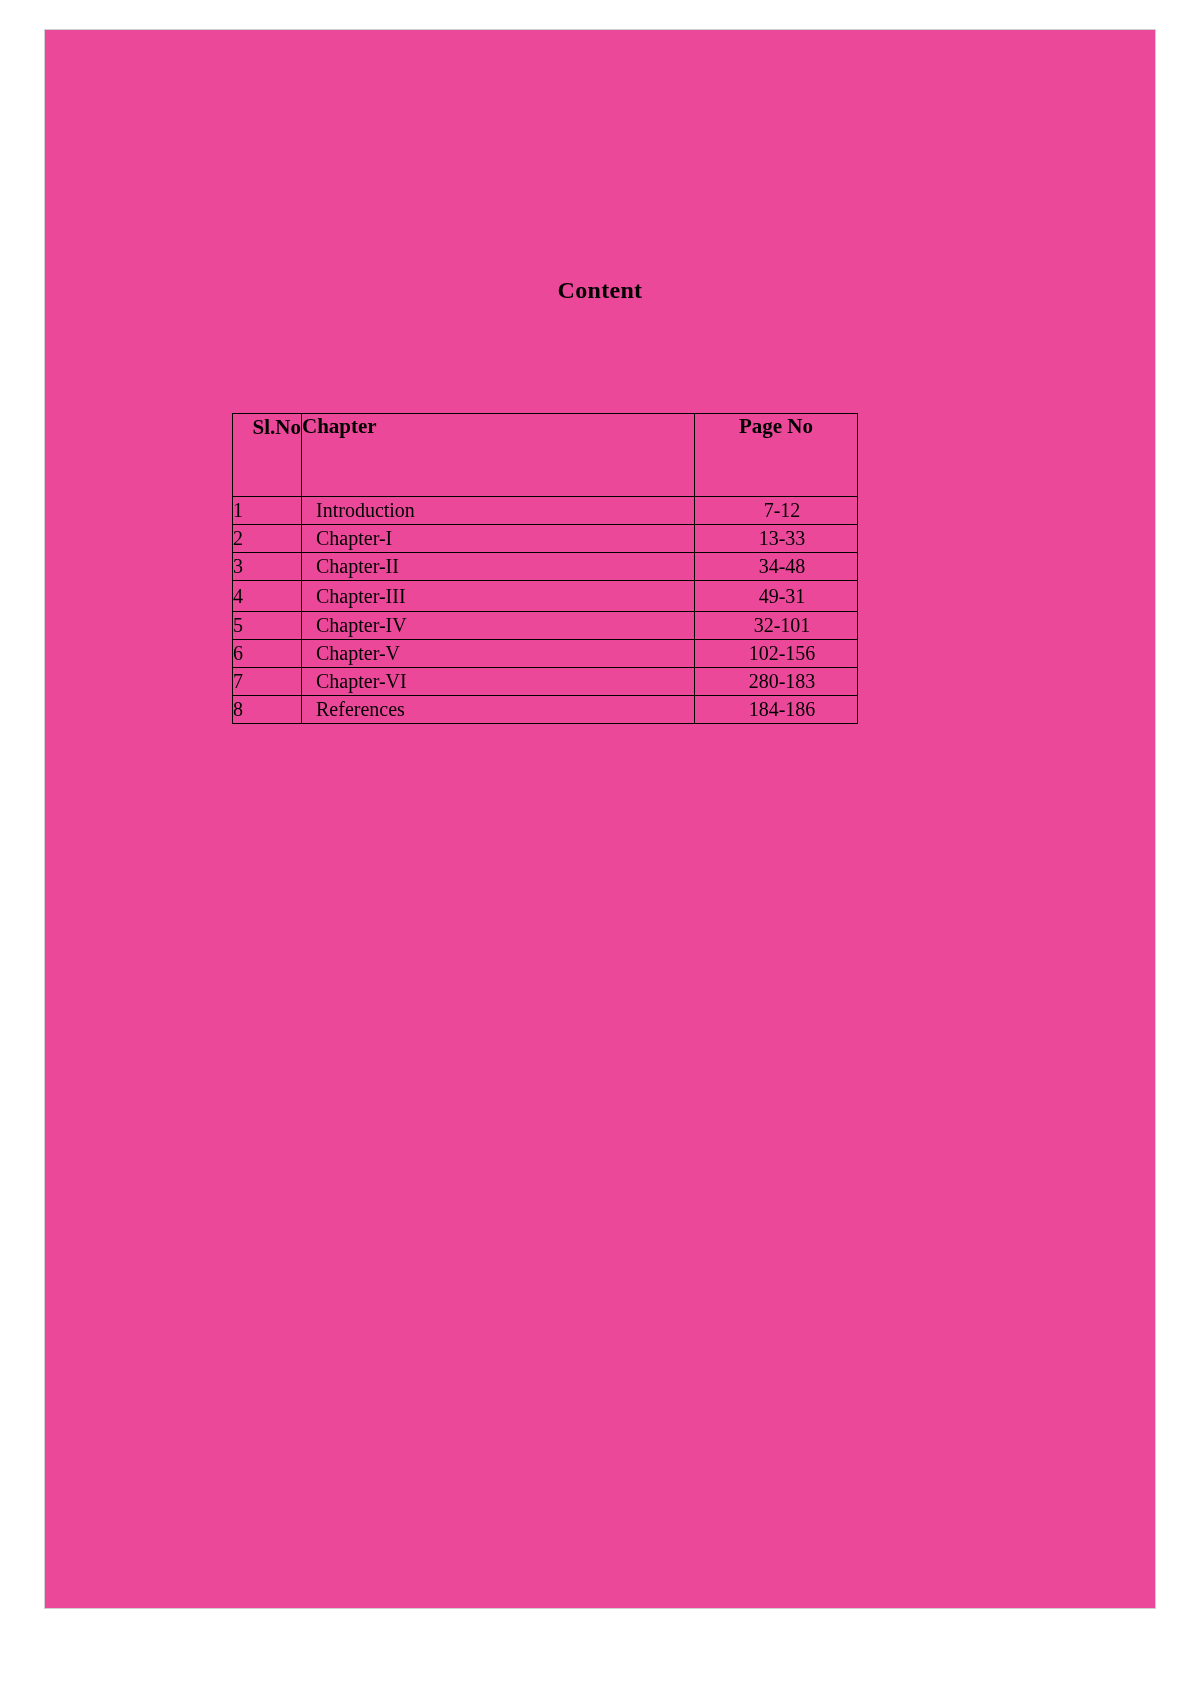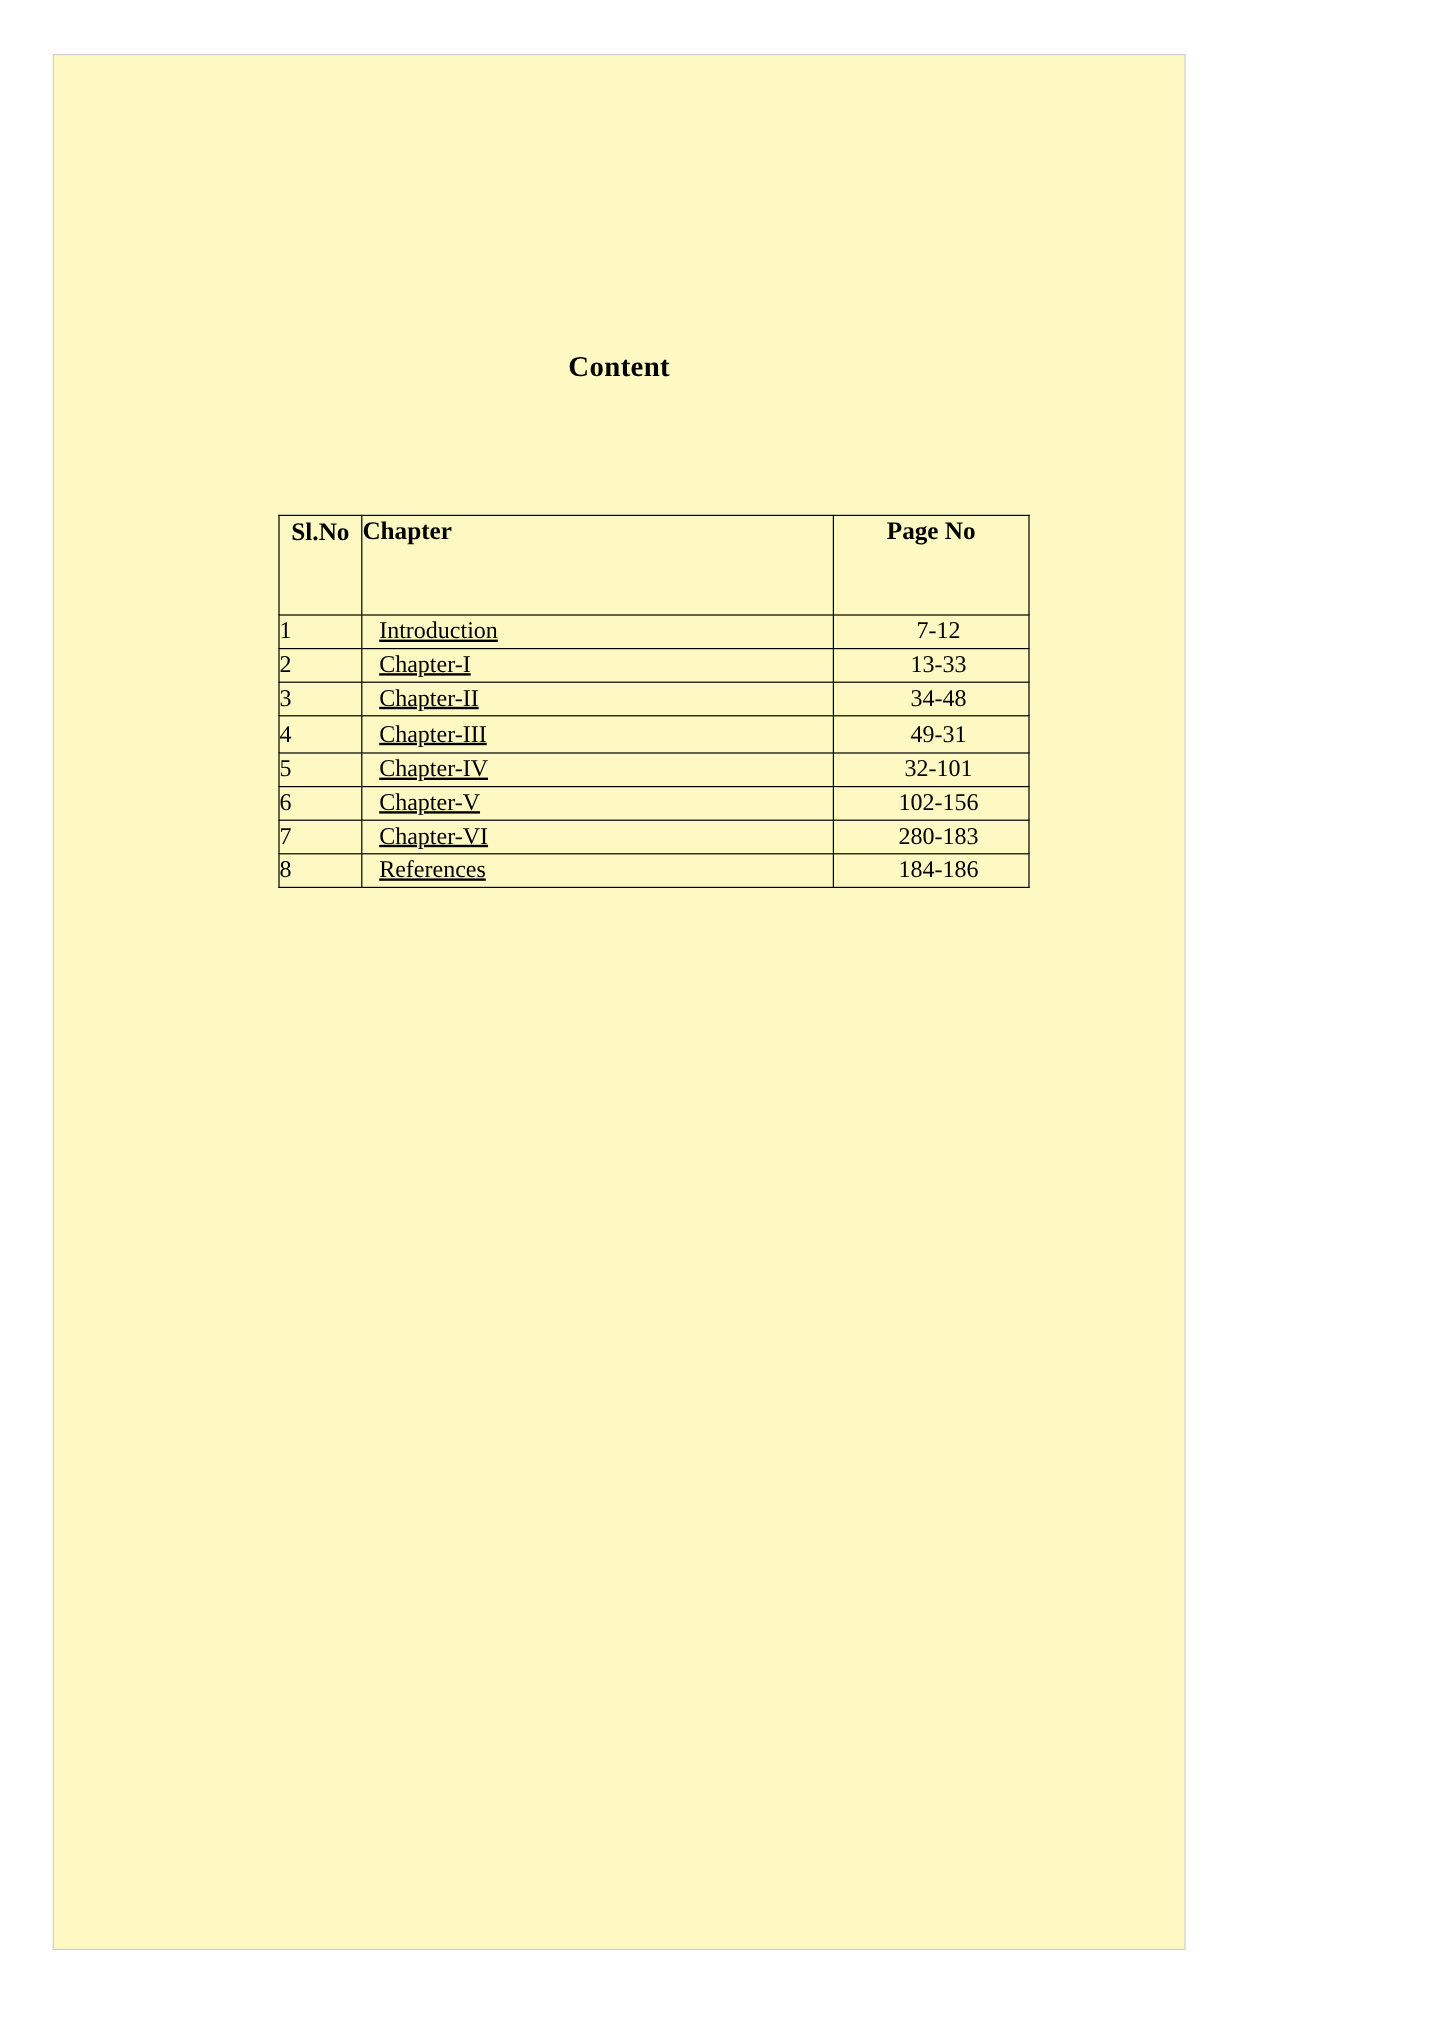--- a/index.html
+++ b/index.html
@@ -9,24 +9,24 @@
   }
   body {
     width: 1200px;
     height: 1697px;
     font-family: "Liberation Serif", serif;
     color: #000000;
   }
   .page {
     position: absolute;
     left: 44px;
-    top: 45px;
-    width: 944px;
+    top: 29px;
+    width: 1112px;
     height: 1580px;
-    background: #fef9c3;
+    background: #ec4899;
     border: 1px solid #cfcfcf;
     box-sizing: border-box;
   }
   .doc-title {
     position: absolute;
     left: 0;
     top: 247px;
     width: 100%;
     text-align: center;
     font-size: 24px;
@@ -54,21 +54,21 @@
   .col-chapter { width: 393px; }
   .col-page { width: 163px; }
 
   thead th {
     font-size: 21px;
     font-weight: bold;
     height: 83px;
     box-sizing: border-box;
   }
   th.h-sl {
-    text-align: center;
+    text-align: right;
     padding: 6px 0 0 9px;
     line-height: 1.25;
   }
   th.h-chapter {
     text-align: left;
     padding: 6px 0 0 0;
   }
   th.h-page {
     text-align: center;
     padding: 6px 0 0 0;
@@ -78,21 +78,21 @@
     height: 27px;
     line-height: 27px;
     padding: 0 0 0 9px;
     box-sizing: border-box;
     white-space: nowrap;
   }
   tbody tr.tall td {
     height: 31px;
     line-height: 30px;
   }
-  tbody td.c-chapter { padding-left: 14px; text-decoration: underline; }
+  tbody td.c-chapter { padding-left: 14px; }
   tbody td.c-page { padding-left: 12px; text-align: center; }
 </style>
 </head>
 <body>
 
 <div class="page">
 
   <div class="doc-title">Content</div>
 
   <div class="toc-wrap">

